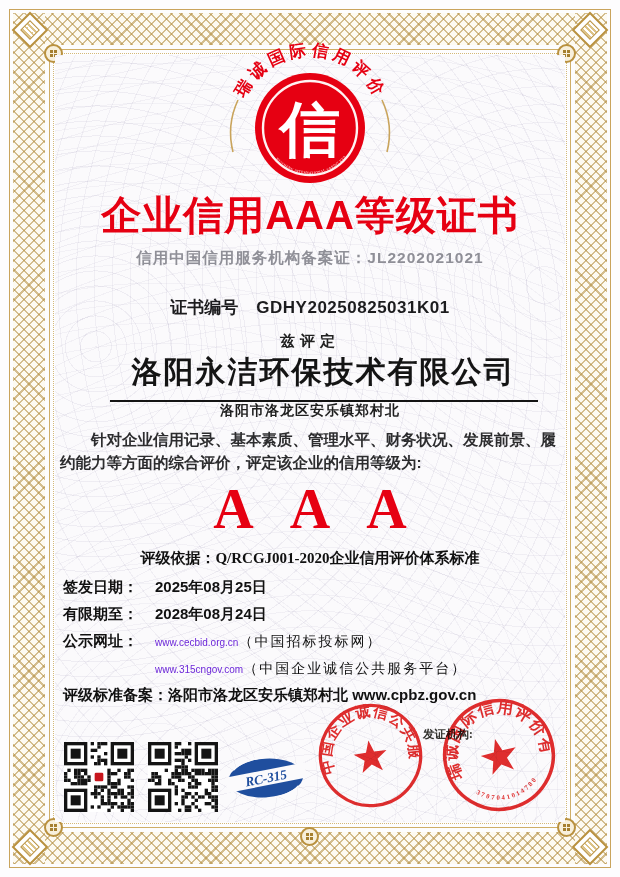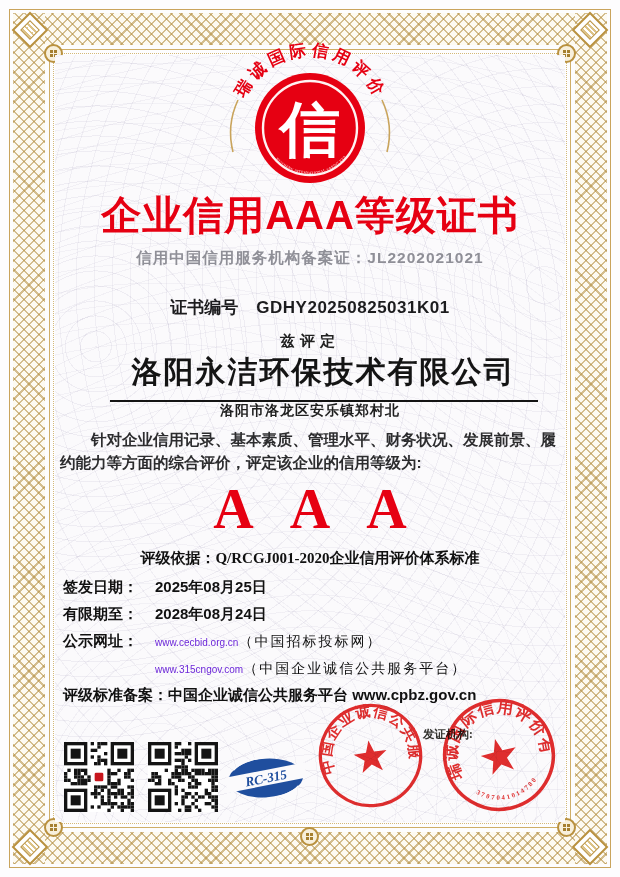--- a/index.html
+++ b/index.html
@@ -164,21 +164,21 @@
     <div class="row">
       <span class="lbl w">有限期至：</span><span class="val-serif">2028年08月24日</span>
     </div>
     <div class="row">
       <span class="lbl w">公示网址：</span><span class="val-url">www.cecbid.org.cn</span><span class="note">（中国招标投标网）</span>
     </div>
     <div class="row">
       <span class="sp"></span><span class="val-url">www.315cngov.com</span><span class="note">（中国企业诚信公共服务平台）</span>
     </div>
     <div class="row">
-      <span class="lbl">评级标准备案：</span><span class="val-serif">中国企业诚信公共服务平台 www.cpbz.gov.cn</span>
+      <span class="lbl">评级标准备案：</span><span class="val-serif">洛阳市洛龙区安乐镇郑村北 www.cpbz.gov.cn</span>
     </div>
   </div>
 
   <svg class="qr qr1" viewBox="0 0 84 84">
       <rect x="32" y="0" width="4" height="4" fill="#141414"></rect>
       <rect x="40" y="0" width="4" height="4" fill="#141414"></rect>
       <rect x="44" y="0" width="4" height="4" fill="#141414"></rect>
       <rect x="48" y="0" width="4" height="4" fill="#141414"></rect>
       <rect x="40" y="4" width="4" height="4" fill="#141414"></rect>
       <rect x="32" y="8" width="4" height="4" fill="#141414"></rect>

